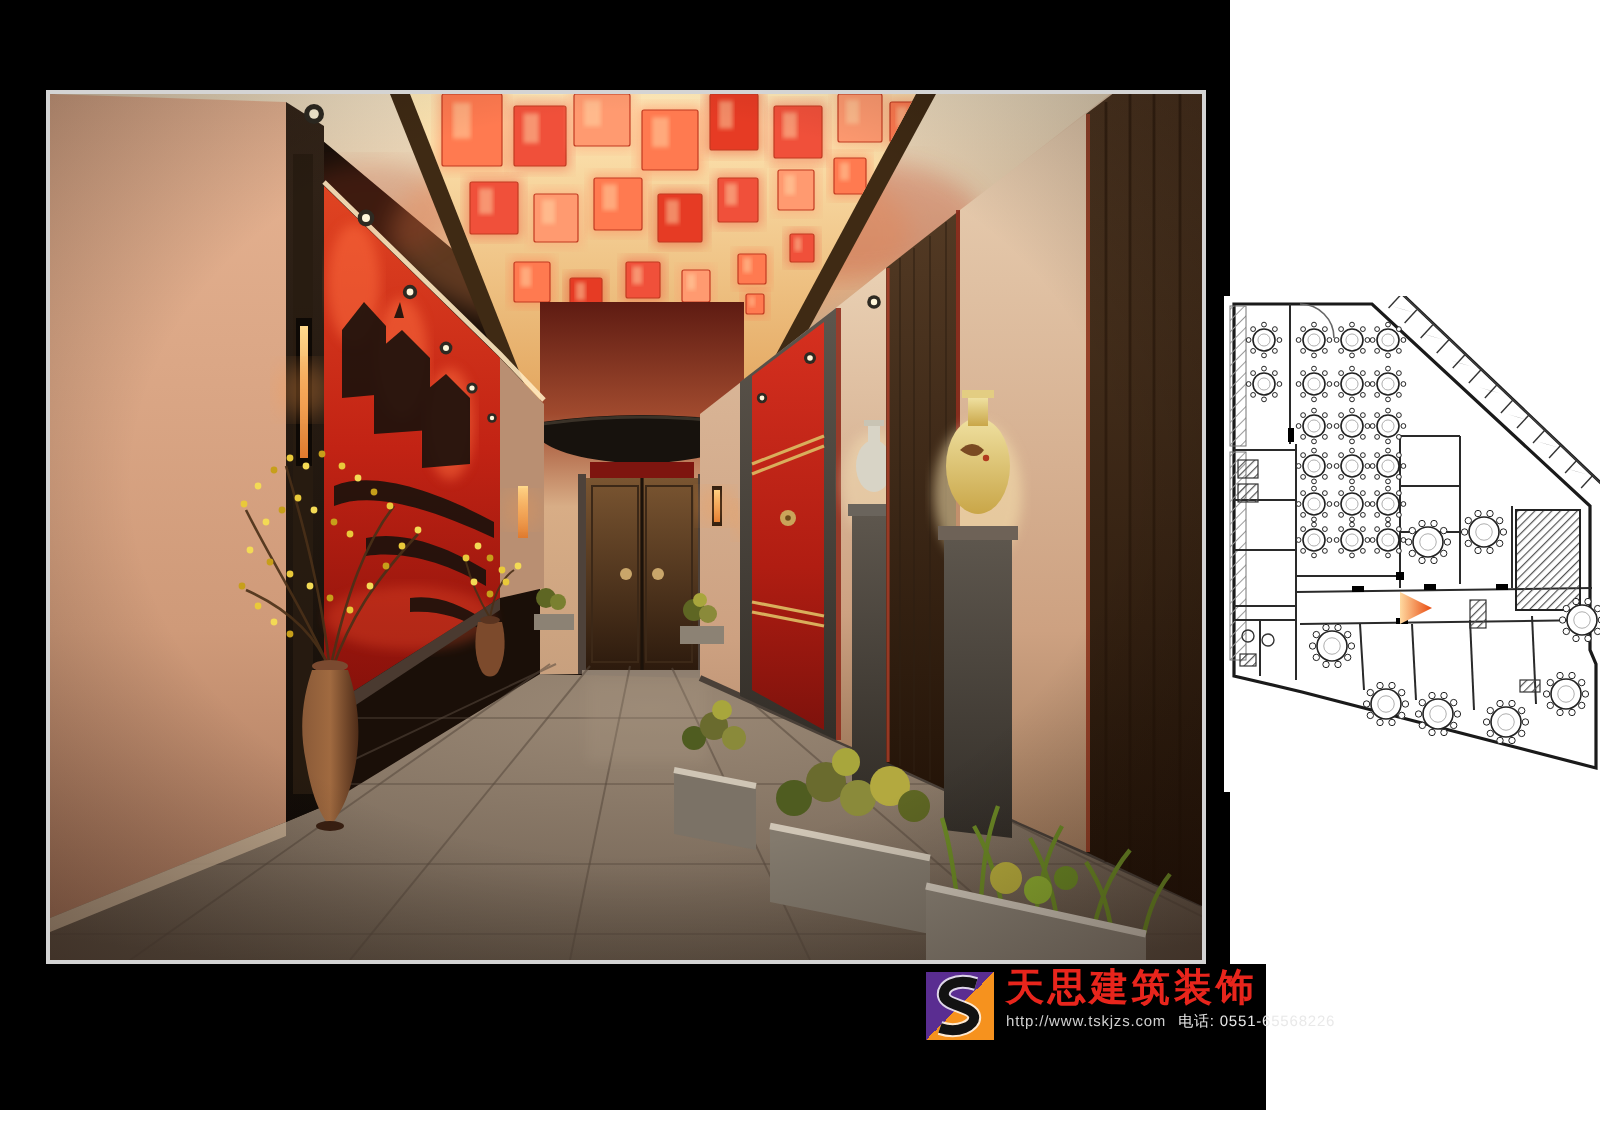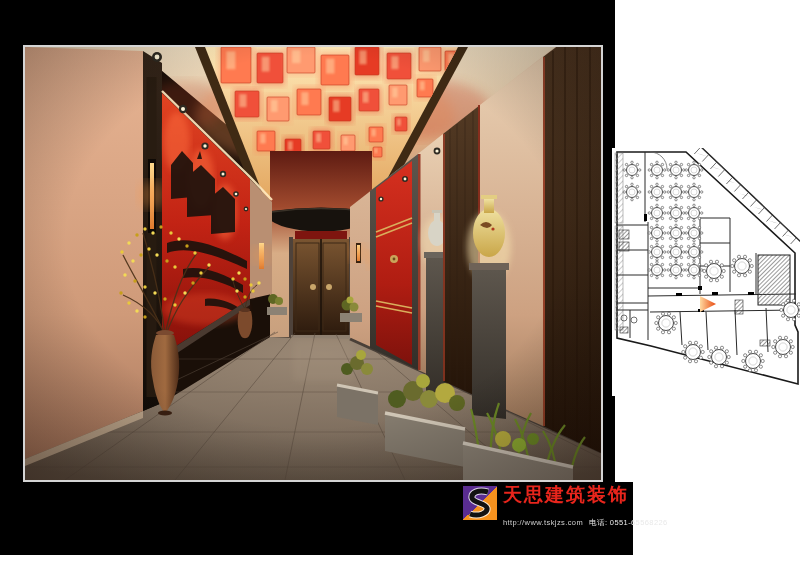--- a/index.html
+++ b/index.html
@@ -9,21 +9,21 @@
   .board-ext{position:absolute;left:615px;top:482px;width:18px;height:73px;background:#000;}
   .photo{position:absolute;left:23px;top:45px;width:576px;height:433px;
          border:2px solid #d4d4d4;background:#1a0f08;overflow:hidden;}
   .photo svg{display:block;}
   .plan{position:absolute;left:612px;top:148px;width:188px;height:248px;background:#fff;}
   .logo-block{position:absolute;left:463px;top:484px;width:170px;height:44px;display:flex;align-items:flex-start;}
   .logo-icon{width:34px;height:34px;margin-top:2px;flex:0 0 auto;
              background:linear-gradient(135deg,#5a2d91 0 50%,#f6921e 50% 100%);position:relative;}
   .logo-texts{margin-left:6px;display:flex;flex-direction:column;}
   .logo-name{color:#e8251c;font-weight:bold;font-size:19px;letter-spacing:2px;line-height:22px;white-space:nowrap;}
-  .logo-sub{color:#d0d0d0;font-size:7.5px;letter-spacing:.4px;margin-top:12px;white-space:nowrap;}
+  .logo-sub{color:#d0d0d0;font-size:7.5px;letter-spacing:.4px;margin-top:0;white-space:nowrap;}
   .logo-sub .ph{color:#e9e9e9;margin-left:6px;}
 </style>
 </head>
 <body>
 
 <div class="board"></div>
 <div class="board-ext"></div>
 
 <div class="photo">
 <svg width="576" height="433" viewBox="0 0 576 433">

